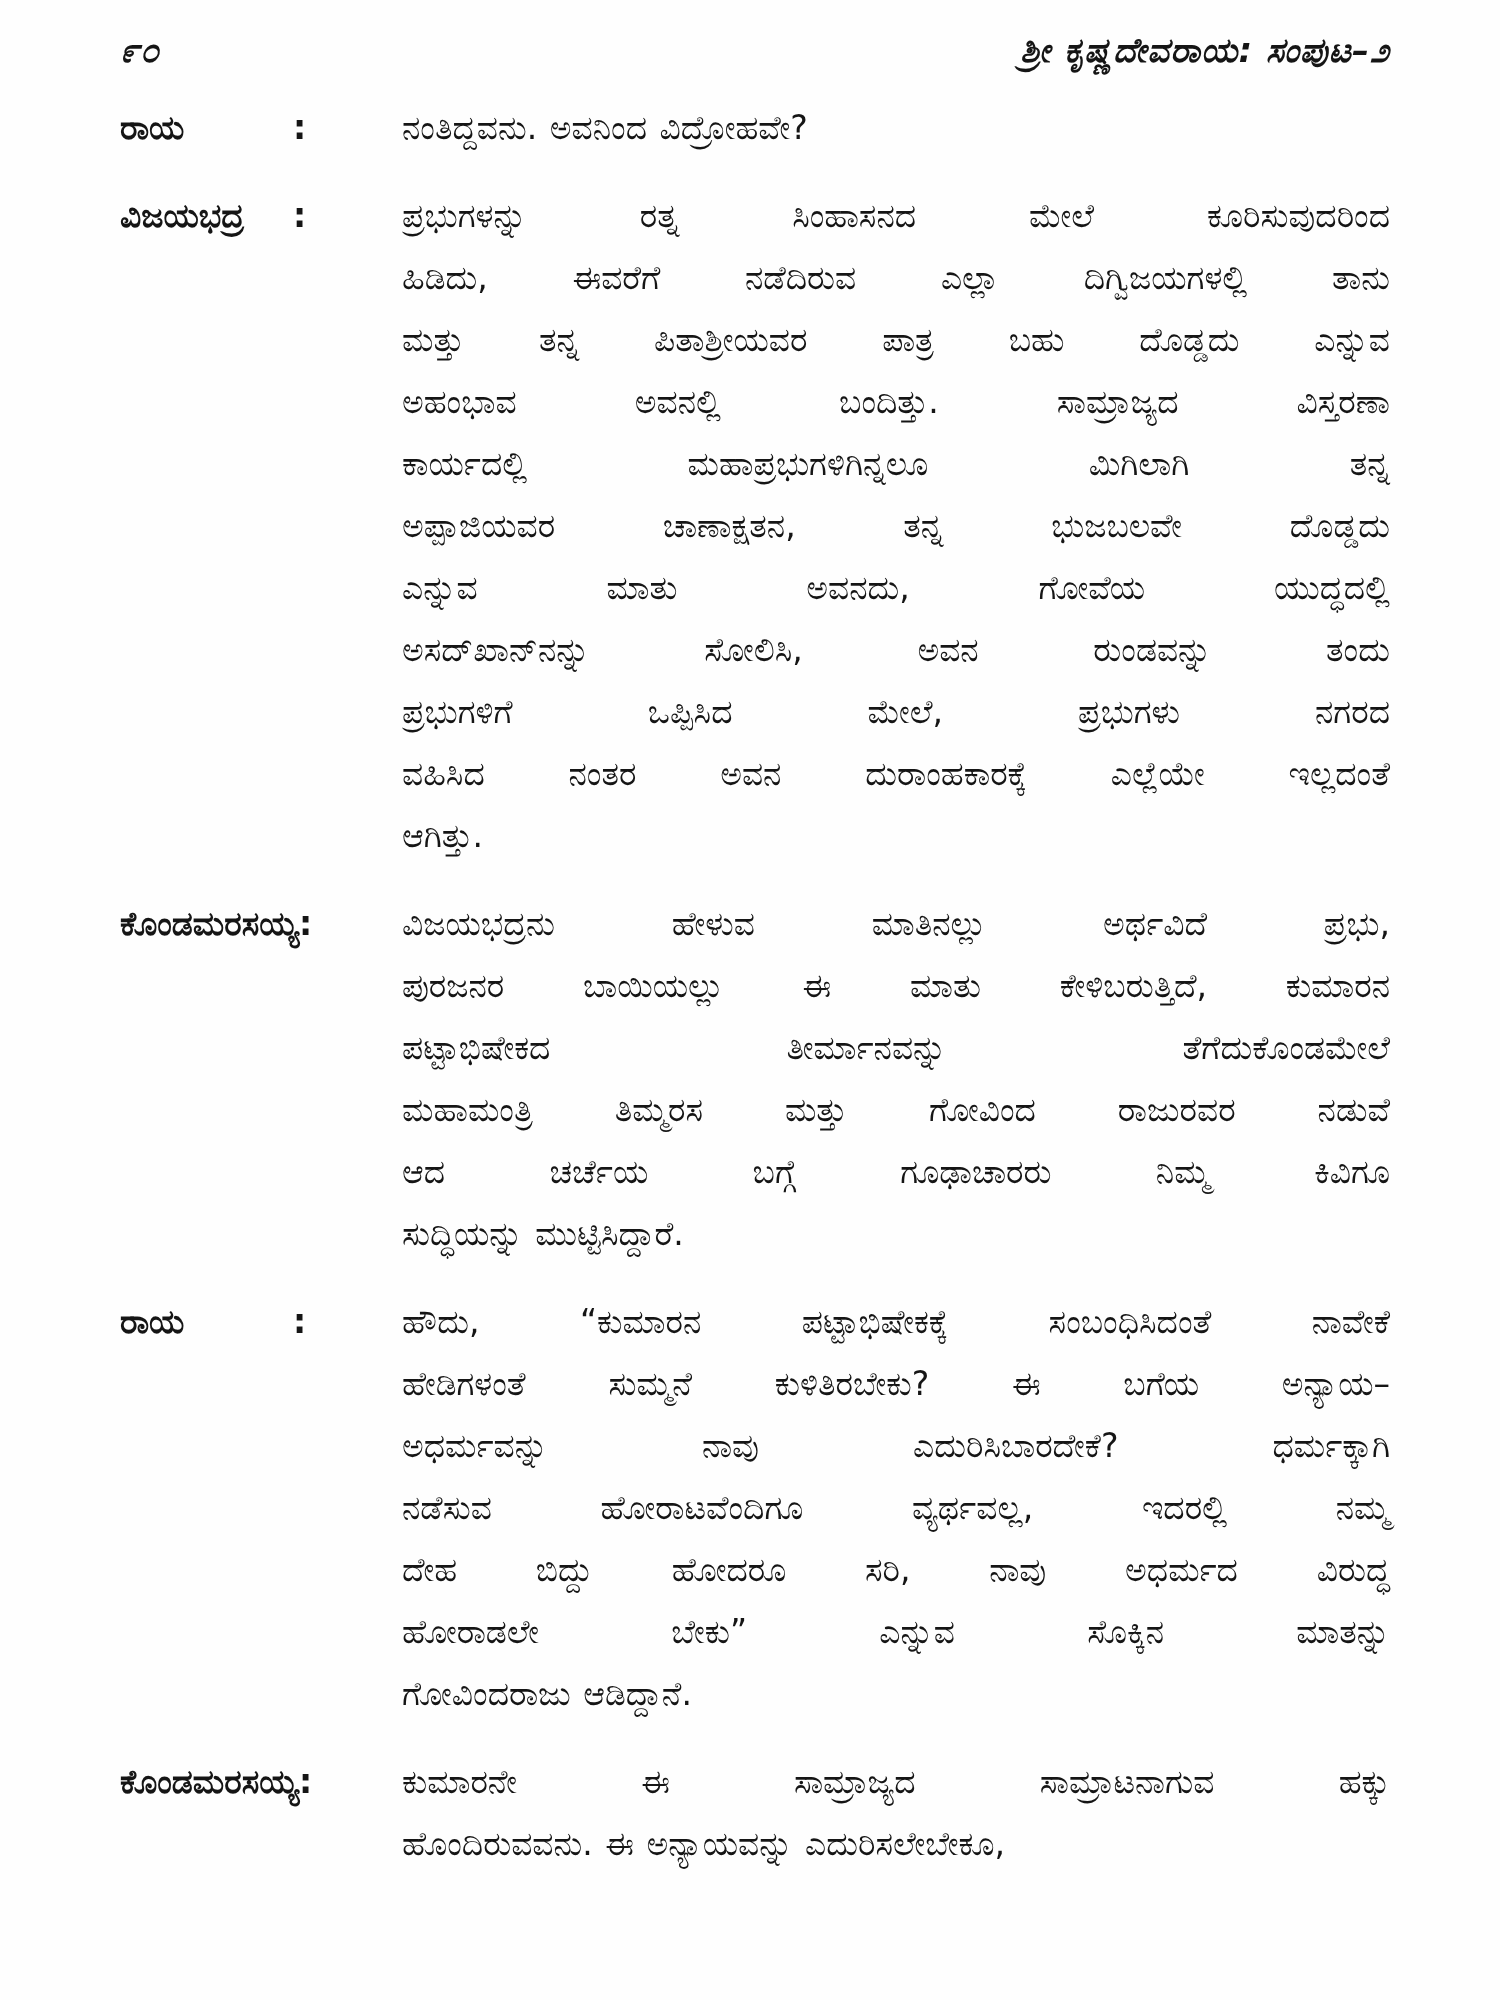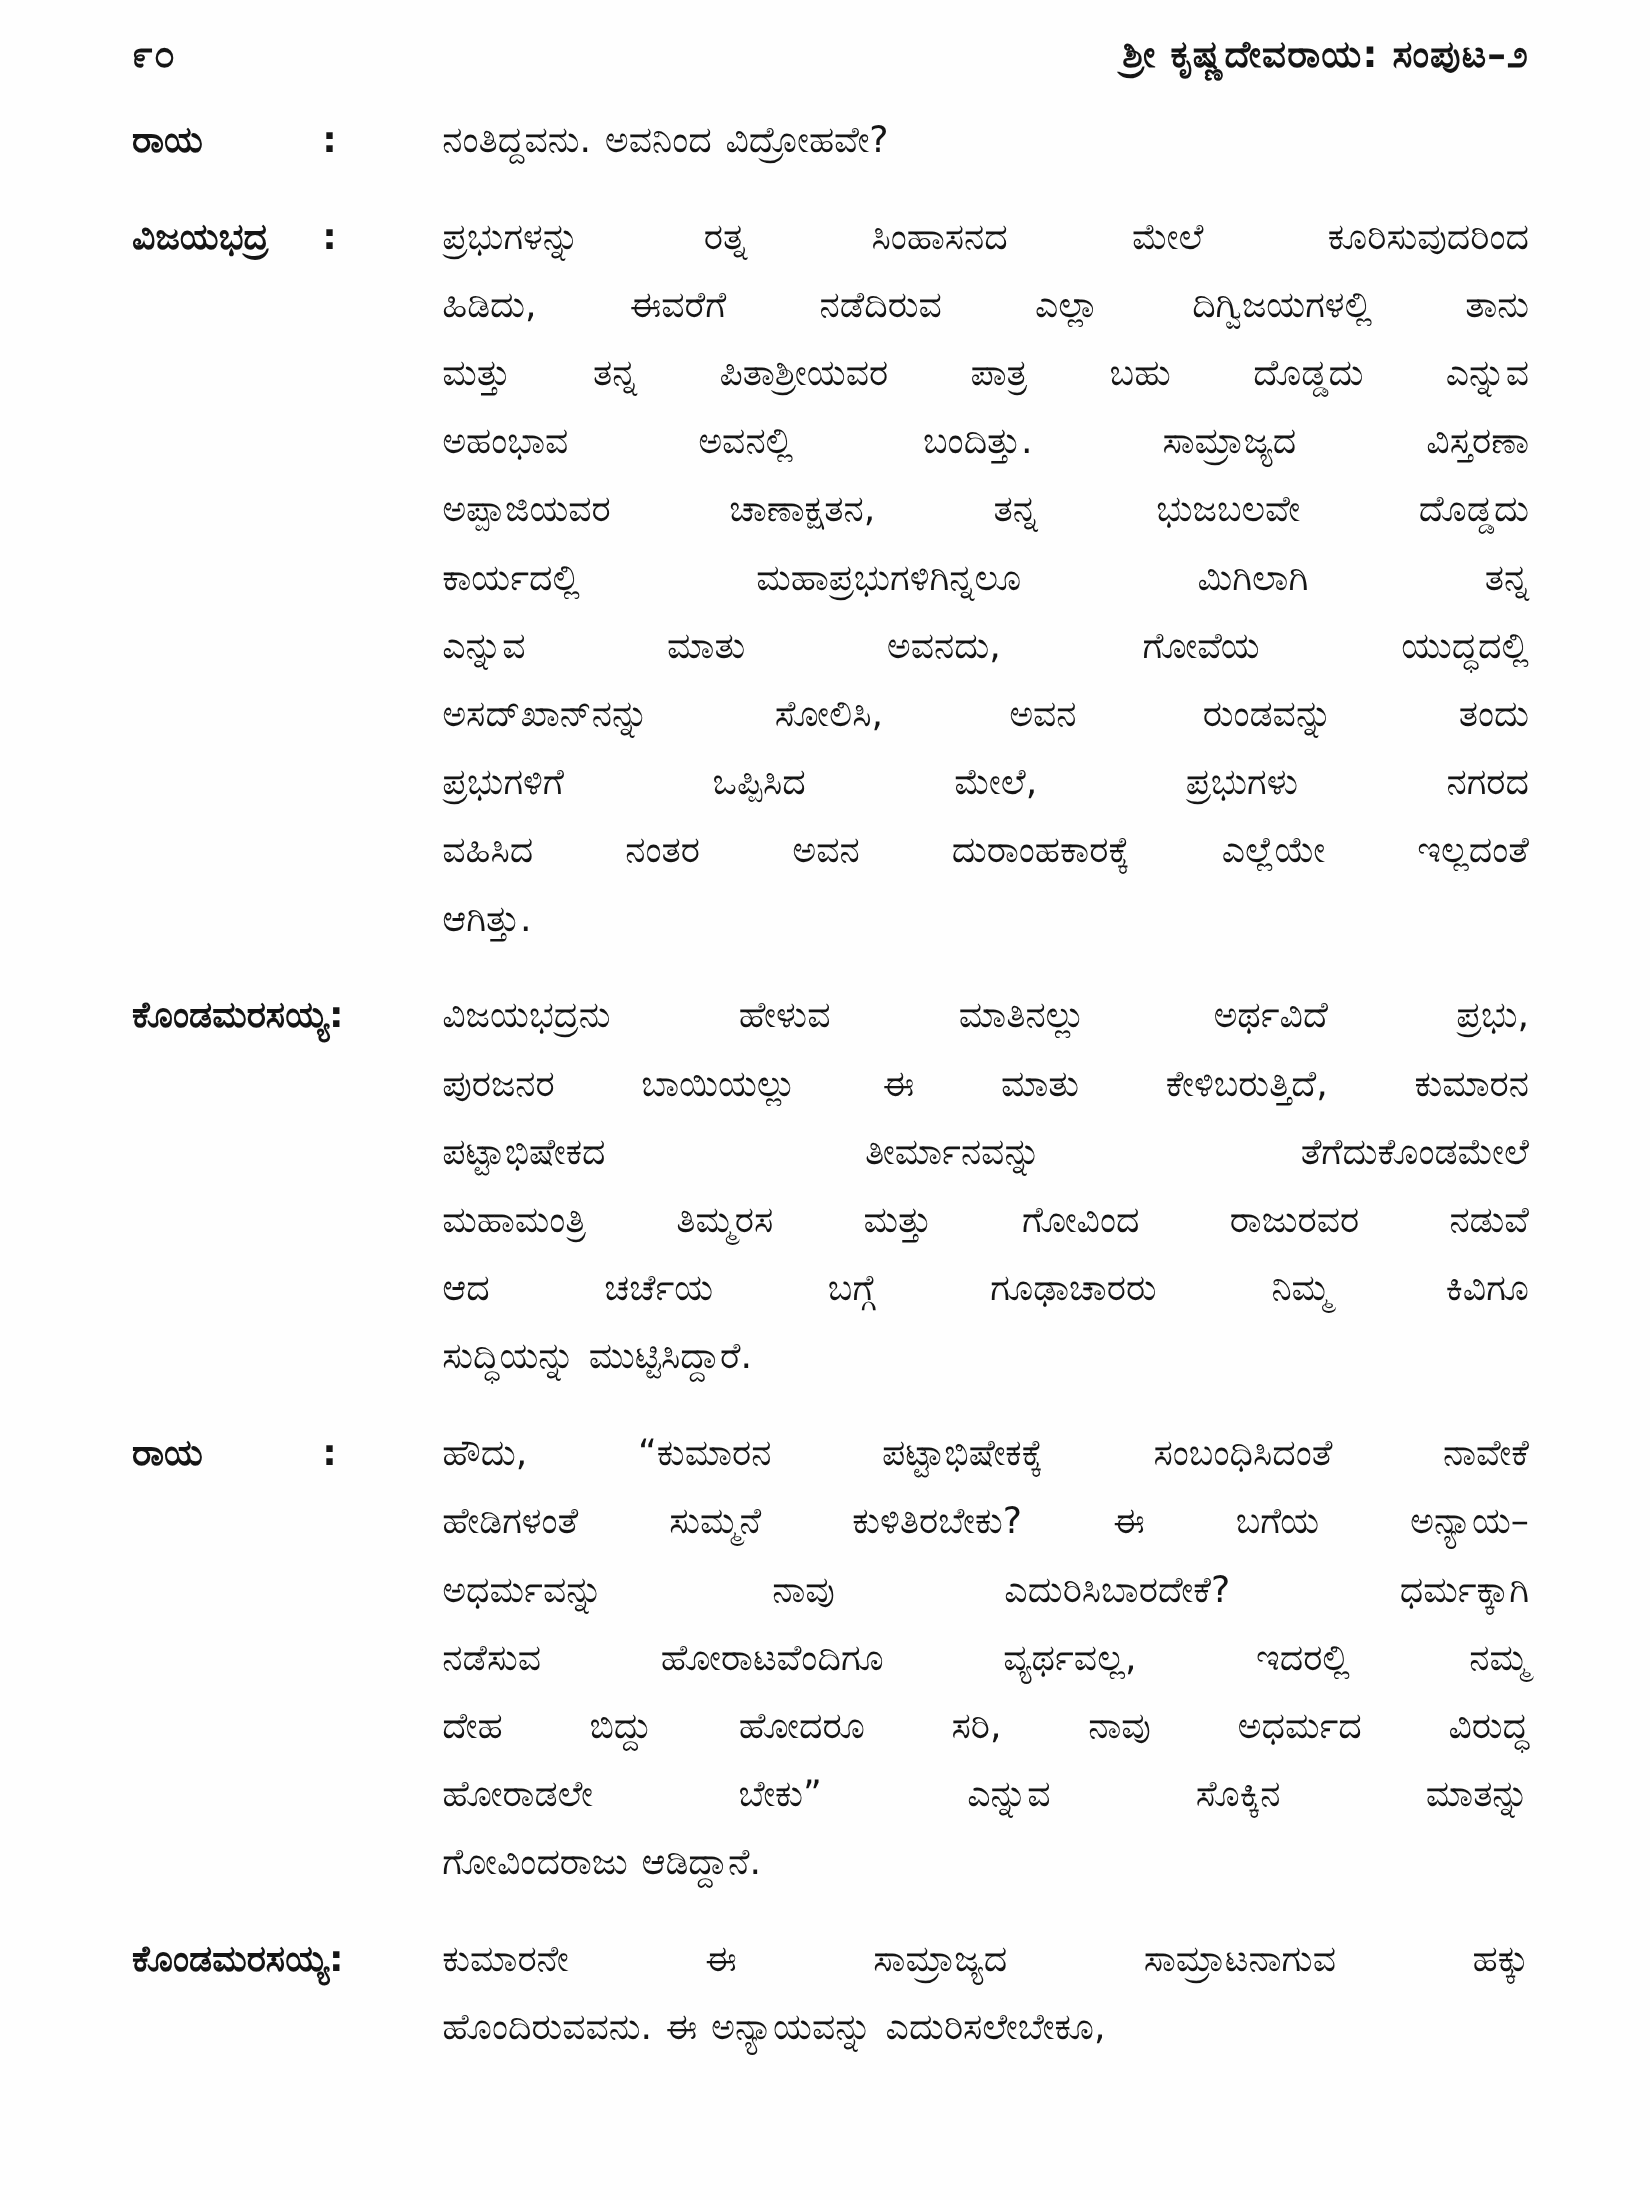--- a/index.html
+++ b/index.html
@@ -18,20 +18,21 @@
     overflow: hidden;
   }
   .header-row {
     display: flex;
     justify-content: space-between;
     align-items: baseline;
     font-size: 34px;
     font-weight: 700;
     letter-spacing: 1px;
     margin-bottom: 26px;
+    font-style: italic;
   }
   .dialogue-area { width: 100%; }
   .block {
     display: flex;
     align-items: flex-start;
     margin-top: 26px;
     gap: 47px;
   }
   .speaker-cell {
     position: relative;
@@ -89,22 +90,22 @@
     <div class="block">
       <div class="speaker-cell">
         <span class="speaker">ವಿಜಯಭದ್ರ</span>
         <span class="colon">:</span>
       </div>
       <div class="lines">
           <div class="line">ಪ್ರಭುಗಳನ್ನು ರತ್ನ ಸಿಂಹಾಸನದ ಮೇಲೆ ಕೂರಿಸುವುದರಿಂದ</div>
           <div class="line">ಹಿಡಿದು, ಈವರೆಗೆ ನಡೆದಿರುವ ಎಲ್ಲಾ ದಿಗ್ವಿಜಯಗಳಲ್ಲಿ ತಾನು</div>
           <div class="line">ಮತ್ತು ತನ್ನ ಪಿತಾಶ್ರೀಯವರ ಪಾತ್ರ ಬಹು ದೊಡ್ಡದು ಎನ್ನುವ</div>
           <div class="line">ಅಹಂಭಾವ ಅವನಲ್ಲಿ ಬಂದಿತ್ತು. ಸಾಮ್ರಾಜ್ಯದ ವಿಸ್ತರಣಾ</div>
+          <div class="line">ಕಾರ್ಯದಲ್ಲಿ ಮಹಾಪ್ರಭುಗಳಿಗಿನ್ನಲೂ ಮಿಗಿಲಾಗಿ ತನ್ನ</div>
           <div class="line">ಅಪ್ಪಾಜಿಯವರ ಚಾಣಾಕ್ಷತನ, ತನ್ನ ಭುಜಬಲವೇ ದೊಡ್ಡದು</div>
-          <div class="line">ಕಾರ್ಯದಲ್ಲಿ ಮಹಾಪ್ರಭುಗಳಿಗಿನ್ನಲೂ ಮಿಗಿಲಾಗಿ ತನ್ನ</div>
           <div class="line">ಎನ್ನುವ ಮಾತು ಅವನದು, ಗೋವೆಯ ಯುದ್ಧದಲ್ಲಿ</div>
           <div class="line">ಅಸದ್‌ಖಾನ್‌ನನ್ನು ಸೋಲಿಸಿ, ಅವನ ರುಂಡವನ್ನು ತಂದು</div>
           <div class="line">ಪ್ರಭುಗಳಿಗೆ ಒಪ್ಪಿಸಿದ ಮೇಲೆ, ಪ್ರಭುಗಳು ನಗರದ</div>
           <div class="line">ವಹಿಸಿದ ನಂತರ ಅವನ ದುರಾಂಹಕಾರಕ್ಕೆ ಎಲ್ಲೆಯೇ ಇಲ್ಲದಂತೆ</div>
           <div class="line last">ಆಗಿತ್ತು.</div>
         </div>
     </div>
 
     <div class="block">
       <div class="speaker-cell">

